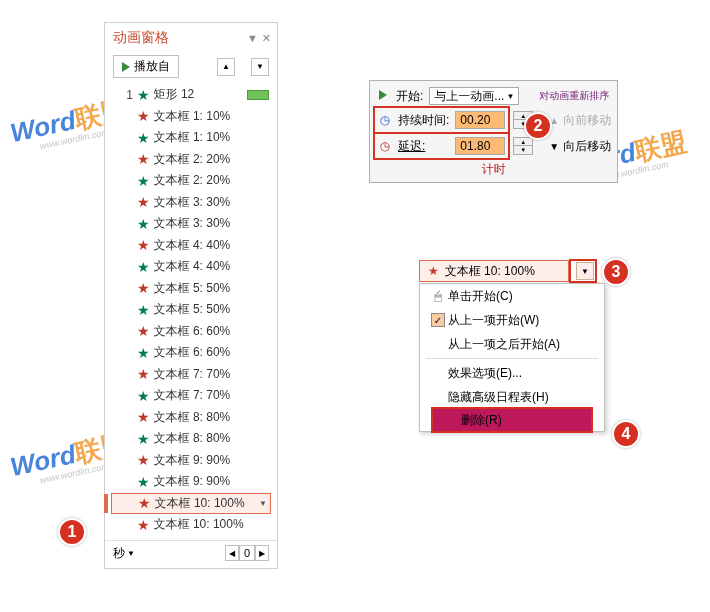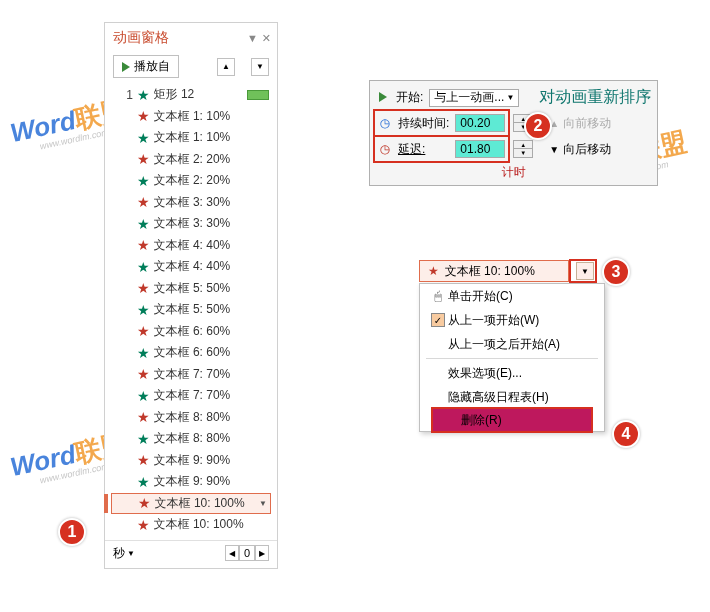--- a/index.html
+++ b/index.html
@@ -30,26 +30,26 @@
   .sec-dd { display: flex; align-items: center; gap: 2px; cursor: pointer; }
   .pager { display: flex; align-items: center; gap: 0; }
   .pg-btn { width: 14px; height: 16px; border: 1px solid #c0c0c0; display: flex; align-items: center; justify-content: center; font-size: 8px; background: #fff; cursor: pointer; }
   .pg-num { width: 16px; height: 16px; border: 1px solid #c0c0c0; background: #fff; display: flex; align-items: center; justify-content: center; font-size: 11px; }
   
   
   .timing { position: absolute; left: 369px; top: 80px; border: 1px solid #b0b0b0; background: #f5f5f5; padding: 4px; }
   .timing-row { display: flex; align-items: center; gap: 6px; padding: 2px 2px; }
   .t-ico { width: 14px; text-align: center; }
   .t-lbl { }
-  .t-field { width: 50px; height: 18px; border: 1px solid #aaa; background: #5eead4; padding: 0 4px; display: flex; align-items: center; }
+  .t-field { width: 50px; height: 18px; border: 1px solid #aaa; background: #fdba74; padding: 0 4px; display: flex; align-items: center; }
   .t-spin { width: 20px; display: flex; flex-direction: column; border: 1px solid #aaa; }
   .t-spin .sp { height: 8px; display: flex; align-items: center; justify-content: center; font-size: 6px; background: #f0f0f0; cursor: pointer; }
   .t-spin .sp:first-child { border-bottom: 1px solid #aaa; }
   .t-start { width: 90px; height: 18px; border: 1px solid #aaa; background: #fff; padding: 8px 4px; display: flex; align-items: center; justify-content: space-between; cursor: pointer; }
-  .t-reorder { font-size: 16px; color: #0f766e; }
+  .t-reorder { font-size: 10px; color: #701a75; }
   .t-action { display: flex; align-items: center; gap: 4px; cursor: pointer; }
   .t-action.dis { color: #aaa; }
   .timing-title { text-align: center; padding: 2px 0 0 0; color: #b91c1c; }
   .red-box { border: 2px solid #d63020; }
   .timing .red-box { padding: 3px; margin: -3px; display: inline-block; }
   
   
   .ctx-wrap { position: absolute; left: 419px; top: 259px; }
   .ctx-header { display: flex; background: #fdeee9; border: 1px solid #e06c4c; height: 22px; align-items: center; padding: 0 2px 0 8px; width: 150px; }
   .ctx-header .star { color: #c0392b; margin-right: 6px; }

